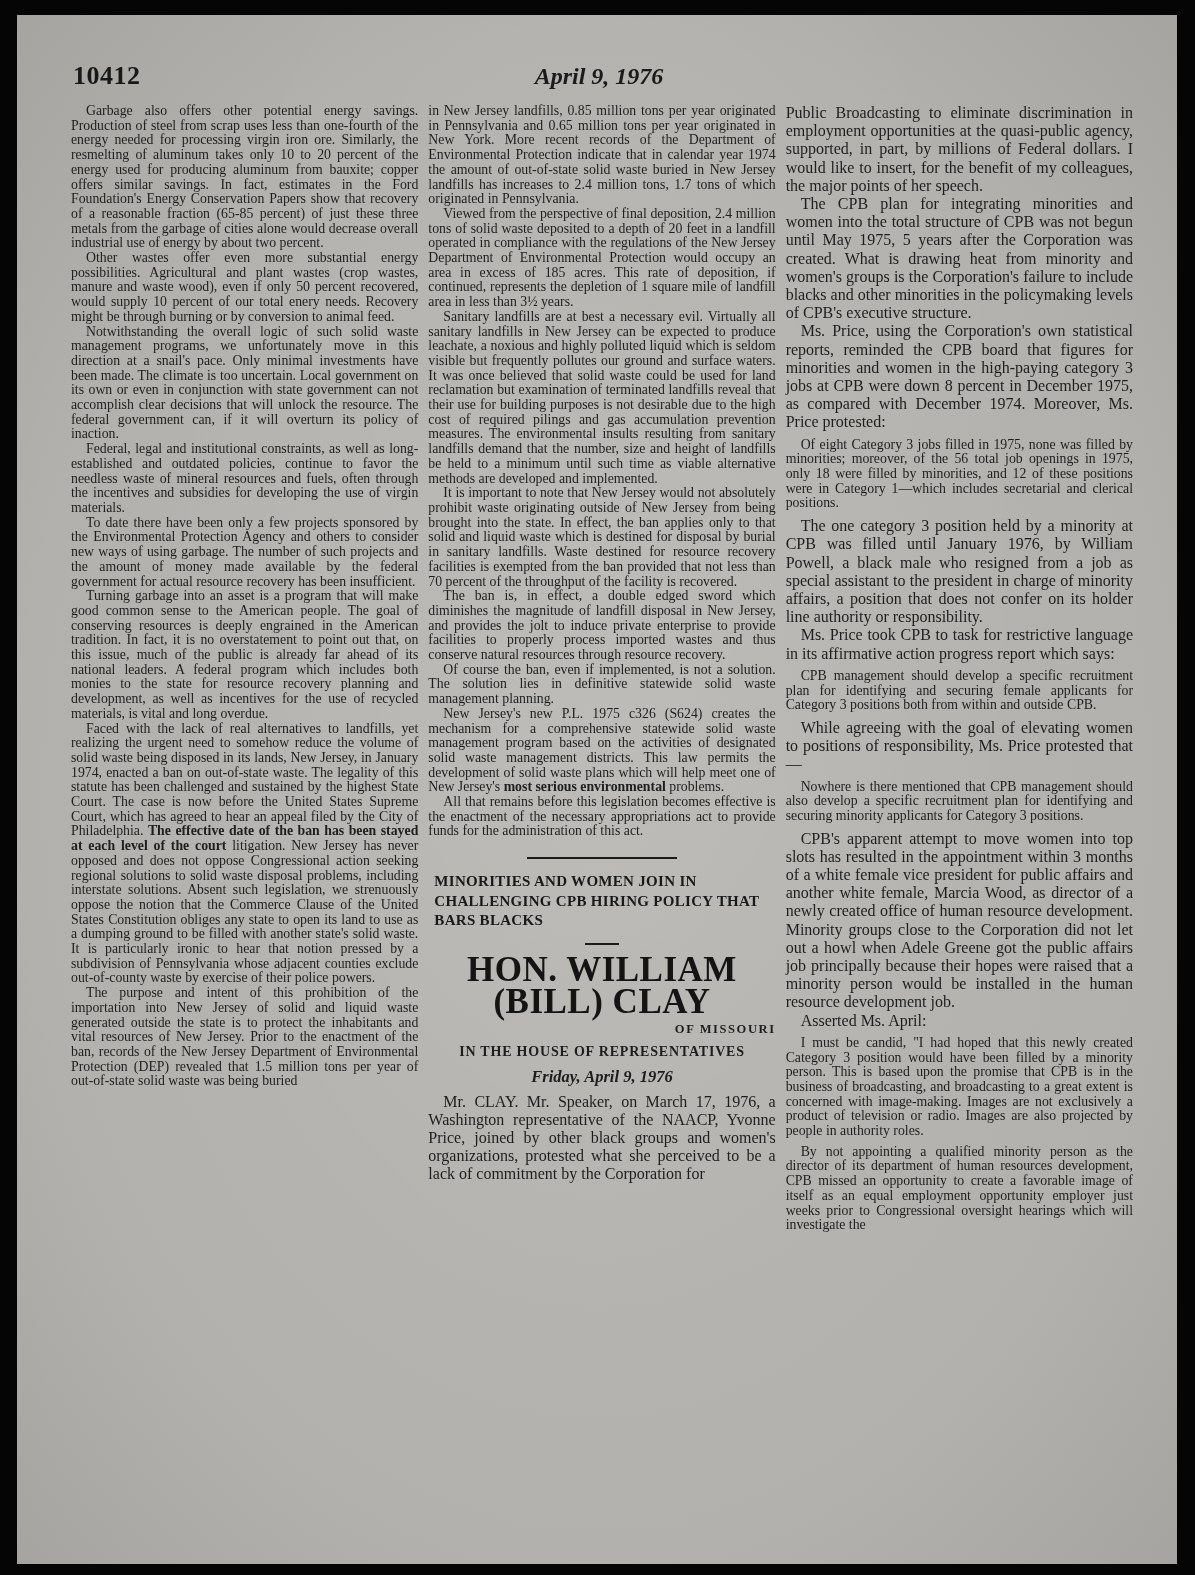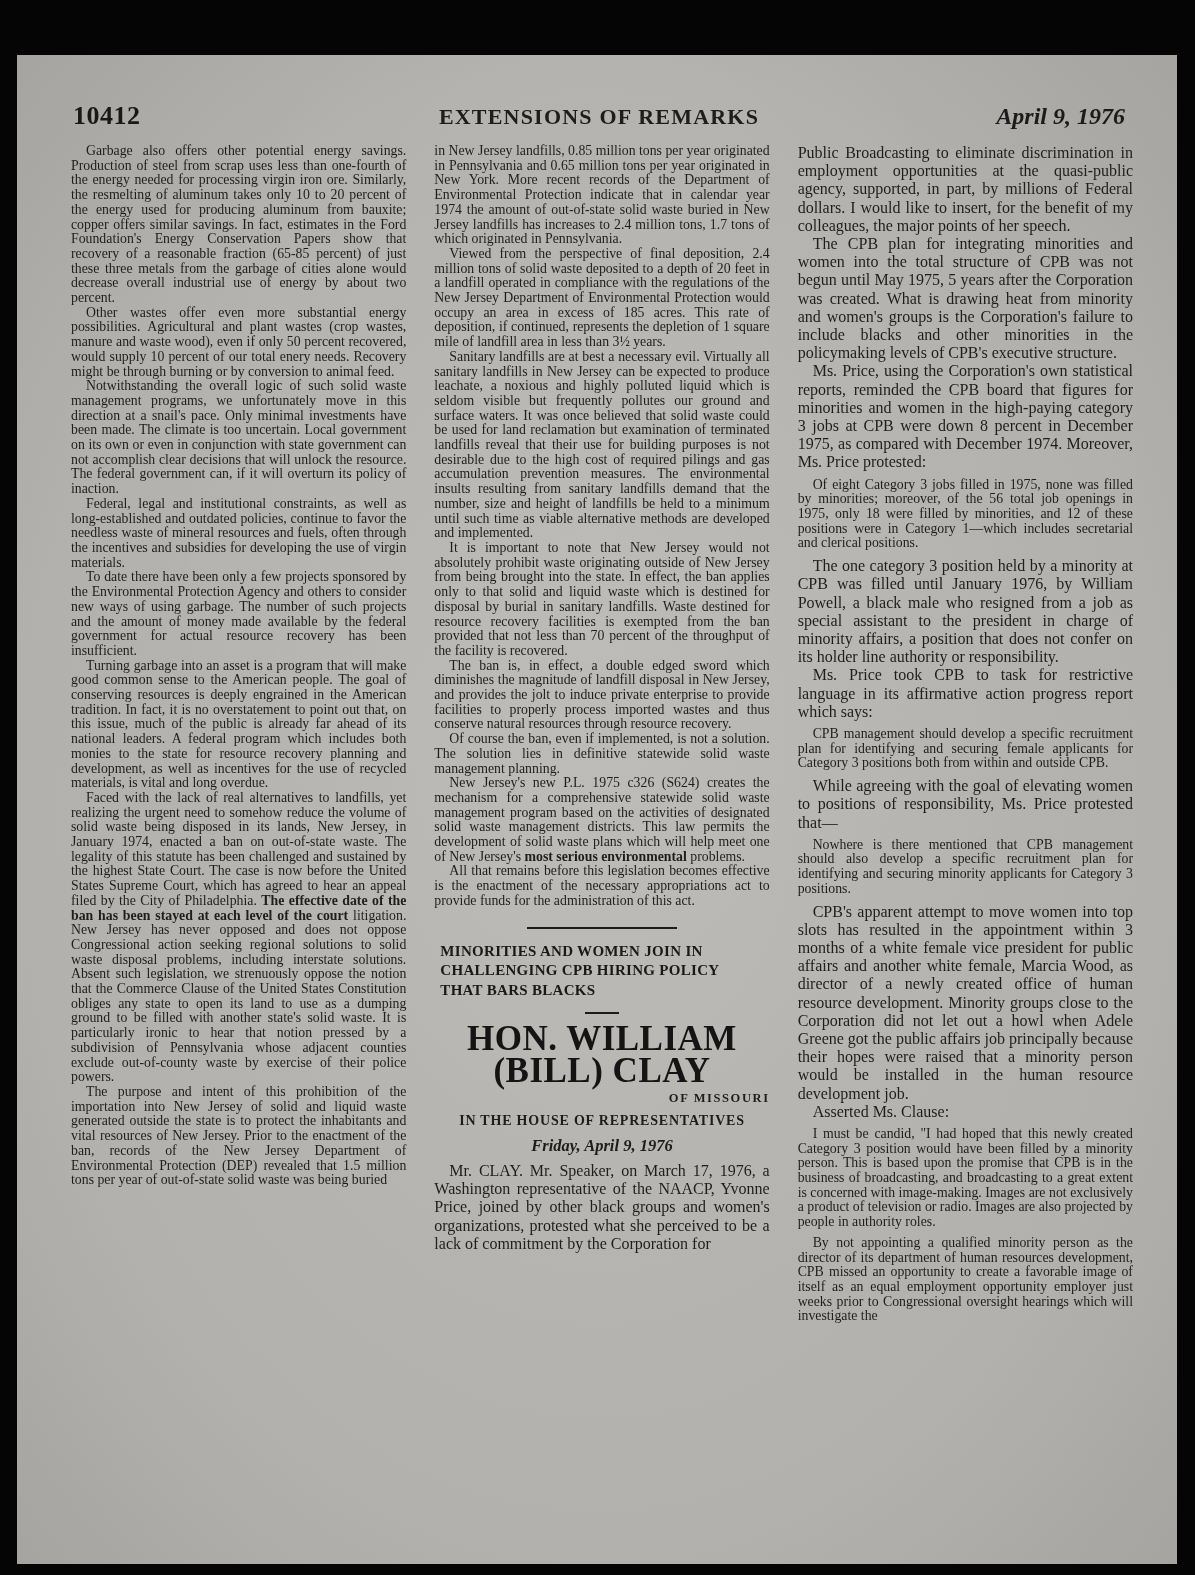--- a/index.html
+++ b/index.html
@@ -11,35 +11,34 @@
     font-family:"Liberation Serif","DejaVu Serif",serif;
   }
   .page {
     position:absolute;
     left:17px; top:15px; right:18px; bottom:11px;
     background:
       radial-gradient(ellipse at 50% 35%, rgba(255,255,255,0.07) 0%, rgba(0,0,0,0) 55%),
       radial-gradient(ellipse at 50% 50%, #b9b8b4 0%, #b2b1ad 70%, #a5a4a1 100%);
     overflow:hidden;
     color:#1d1d1d;
-    margin-top:40px;
   }
   .hdr {
     display:grid;
     grid-template-columns:1fr auto 1fr;
     align-items:baseline;
     padding:46px 52px 0 56px;
   }
   .hdr .num { font-weight:700; font-size:26px; letter-spacing:0.5px; color:#181818; }
   .hdr .ttl { font-weight:700; font-size:22px; letter-spacing:1.2px; text-align:center; color:#1d1d1d; }
   .hdr .dt  { font-style:italic; font-weight:600; font-size:24px; text-align:right; color:#1b1b1b; }
 
   .columns {
     display:flex;
-    gap:28px;
+    gap:10px;
     padding:13px 44px 0 54px;
     align-items:flex-start;
   }
   .col { flex:1 1 0; min-width:0; }
 
   .p { margin:0; text-align:justify; color:#1e1e1e; }
   .p.small { font-size:13.8px; line-height:14.7px; }
   .p.large { font-size:16px;   line-height:18.2px; }
   .p.indent { text-indent:15px; }
   .p.gap { margin:6px 0; }
@@ -61,21 +60,20 @@
   .h-state   { font-weight:600; font-size:12.5px; letter-spacing:1.6px; text-align:right; margin-top:3px; }
   .h-chamber { font-weight:600; font-size:14px; letter-spacing:0.8px; text-align:center; margin-top:7px; }
   .h-date    { font-style:italic; font-weight:600; font-size:16.5px; text-align:center; margin:7px 0 6px; }
 </style>
 </head>
 <body>
 
 <div class="page">
   <div class="hdr">
     <div class="num">10412</div>
-    <div class="ttl">EXTENSIONS OF REMARKS</div>
     <div class="dt">April 9, 1976</div>
   </div>
   <div class="columns">
     <div class="col">
         <p class="p small indent"><span>Garbage also offers other potential energy savings. Production of steel from scrap uses less than one-fourth of the energy needed for processing virgin iron ore. Similarly, the resmelting of aluminum takes only 10 to 20 percent of the energy used for producing aluminum from bauxite; copper offers similar savings. In fact, estimates in the Ford Foundation's Energy Conservation Papers show that recovery of a reasonable fraction (65-85 percent) of just these three metals from the garbage of cities alone would decrease overall industrial use of energy by about two percent.</span></p>
         <p class="p small indent"><span>Other wastes offer even more substantial energy possibilities. Agricultural and plant wastes (crop wastes, manure and waste wood), even if only 50 percent recovered, would supply 10 percent of our total enery needs. Recovery might be through burning or by conversion to animal feed.</span></p>
         <p class="p small indent"><span>Notwithstanding the overall logic of such solid waste management programs, we unfortunately move in this direction at a snail's pace. Only minimal investments have been made. The climate is too uncertain. Local government on its own or even in conjunction with state government can not accomplish clear decisions that will unlock the resource. The federal government can, if it will overturn its policy of inaction.</span></p>
         <p class="p small indent"><span>Federal, legal and institutional constraints, as well as long-established and outdated policies, continue to favor the needless waste of mineral resources and fuels, often through the incentives and subsidies for developing the use of virgin materials.</span></p>
         <p class="p small indent"><span>To date there have been only a few projects sponsored by the Environmental Protection Agency and others to consider new ways of using garbage. The number of such projects and the amount of money made available by the federal government for actual resource recovery has been insufficient.</span></p>
         <p class="p small indent"><span>Turning garbage into an asset is a program that will make good common sense to the American people. The goal of conserving resources is deeply engrained in the American tradition. In fact, it is no overstatement to point out that, on this issue, much of the public is already far ahead of its national leaders. A federal program which includes both monies to the state for resource recovery planning and development, as well as incentives for the use of recycled materials, is vital and long overdue.</span></p>
@@ -104,18 +102,18 @@
         <p class="p large"><span>Public Broadcasting to eliminate discrimination in employment opportunities at the quasi-public agency, supported, in part, by millions of Federal dollars. I would like to insert, for the benefit of my colleagues, the major points of her speech.</span></p>
         <p class="p large indent"><span>The CPB plan for integrating minorities and women into the total structure of CPB was not begun until May 1975, 5 years after the Corporation was created. What is drawing heat from minority and women's groups is the Corporation's failure to include blacks and other minorities in the policymaking levels of CPB's executive structure.</span></p>
         <p class="p large indent"><span>Ms. Price, using the Corporation's own statistical reports, reminded the CPB board that figures for minorities and women in the high-paying category 3 jobs at CPB were down 8 percent in December 1975, as compared with December 1974. Moreover, Ms. Price protested:</span></p>
         <p class="p small indent gap"><span>Of eight Category 3 jobs filled in 1975, none was filled by minorities; moreover, of the 56 total job openings in 1975, only 18 were filled by minorities, and 12 of these positions were in Category 1—which includes secretarial and clerical positions.</span></p>
         <p class="p large indent"><span>The one category 3 position held by a minority at CPB was filled until January 1976, by William Powell, a black male who resigned from a job as special assistant to the president in charge of minority affairs, a position that does not confer on its holder line authority or responsibility.</span></p>
         <p class="p large indent"><span>Ms. Price took CPB to task for restrictive language in its affirmative action progress report which says:</span></p>
         <p class="p small indent gap"><span>CPB management should develop a specific recruitment plan for identifying and securing female applicants for Category 3 positions both from within and outside CPB.</span></p>
         <p class="p large indent"><span>While agreeing with the goal of elevating women to positions of responsibility, Ms. Price protested that—</span></p>
         <p class="p small indent gap"><span>Nowhere is there mentioned that CPB management should also develop a specific recruitment plan for identifying and securing minority applicants for Category 3 positions.</span></p>
         <p class="p large indent"><span>CPB's apparent attempt to move women into top slots has resulted in the appointment within 3 months of a white female vice president for public affairs and another white female, Marcia Wood, as director of a newly created office of human resource development. Minority groups close to the Corporation did not let out a howl when Adele Greene got the public affairs job principally because their hopes were raised that a minority person would be installed in the human resource development job.</span></p>
-        <p class="p large indent"><span>Asserted Ms. Clause:</span></p>
+        <p class="p large indent"><span>Asserted Ms. April:</span></p>
         <p class="p small indent gap"><span>I must be candid, "I had hoped that this newly created Category 3 position would have been filled by a minority person. This is based upon the promise that CPB is in the business of broadcasting, and broadcasting to a great extent is concerned with image-making. Images are not exclusively a product of television or radio. Images are also projected by people in authority roles.</span></p>
         <p class="p small indent"><span>By not appointing a qualified minority person as the director of its department of human resources development, CPB missed an opportunity to create a favorable image of itself as an equal employment opportunity employer just weeks prior to Congressional oversight hearings which will investigate the</span></p>
       </div>
   </div>
 </div>
 
 </body></html>

